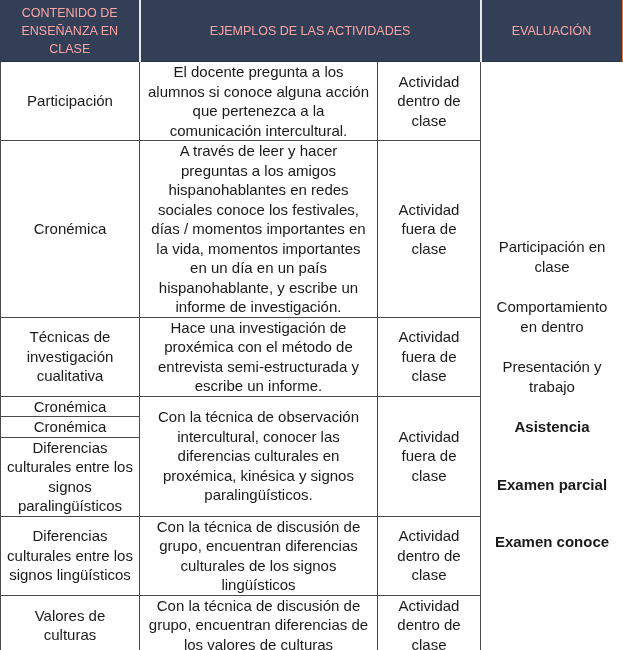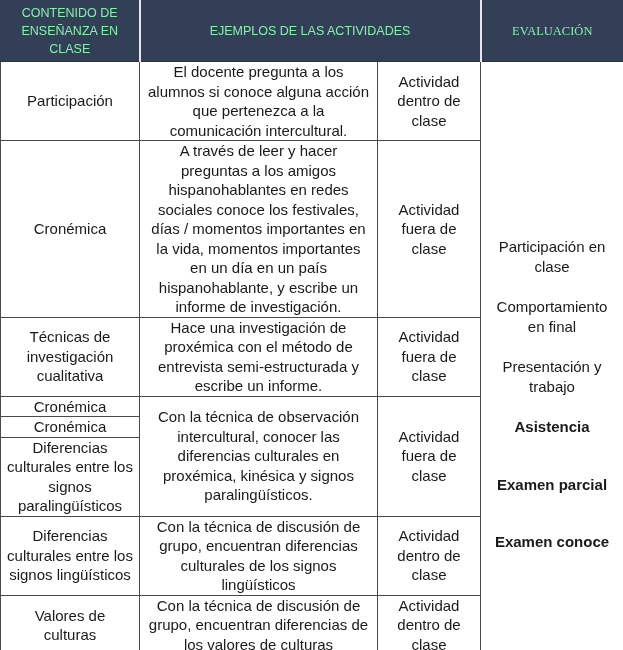--- a/index.html
+++ b/index.html
@@ -14,30 +14,30 @@
       border: 1.5px solid #4a4a4a;
       text-align: center;
       vertical-align: middle;
       padding: 0 6px;
       font-size: 15px;
       line-height: 19.5px;
       font-weight: normal;
     }
     table.course th {
       background: #323f56;
-      color: #86efac;
+      color: #fca5a5;
       font-size: 12.5px;
       line-height: 18px;
       border-left: 2px solid #e8e8e8;
       border-right: 2px solid #e8e8e8;
       border-top: 1px solid #323f56;
       border-bottom: 1px solid #2b3548;
     }
     table.course th:first-child { border-left: 1px solid #323f56; }
-    table.course th:last-child { border-right: 1px solid #f97316; font-family: Liberation Serif, serif; }
+    table.course th:last-child { border-right: 4px solid #f97316; }
     th.eval-h { font-size: 13.5px; }
     td.eval-cell { vertical-align: top; padding-top: 34px; }
     .eval-item { margin-bottom: 21px; }
     .eval-item.single { margin-bottom: 38px; font-weight: bold; }
     col.c1 { width: 139px; }
     col.c2 { width: 238px; }
     col.c3 { width: 103px; }
     col.c4 { width: 143px; }
   </style>
 </head>
@@ -56,21 +56,21 @@
     <th colspan="2">EJEMPLOS DE LAS ACTIVIDADES</th>
     <th class="eval-h">EVALUACIÓN</th>
   </tr>
 
   <tr style="height:77px">
     <td>Participación</td>
     <td>El docente pregunta a los alumnos si conoce alguna acción que pertenezca a la comunicación intercultural.</td>
     <td>Actividad dentro de clase</td>
     <td rowspan="8" class="eval-cell">
       <div class="eval-item" style="margin-top:110px">Participación en clase</div>
-      <div class="eval-item">Comportamiento en final</div>
+      <div class="eval-item">Comportamiento en dentro</div>
       <div class="eval-item">Presentación y trabajo</div>
       <div class="eval-item single">Asistencia</div>
       <div class="eval-item single">Examen parcial</div>
       <div class="eval-item single">Examen conoce</div>
     </td>
   </tr>
 
   <tr style="height:176px">
     <td>Cronémica</td>
     <td>A través de leer y hacer preguntas a los amigos hispanohablantes en redes sociales conoce los festivales, días / momentos importantes en la vida, momentos importantes en un día en un país hispanohablante, y escribe un informe de investigación.</td>

